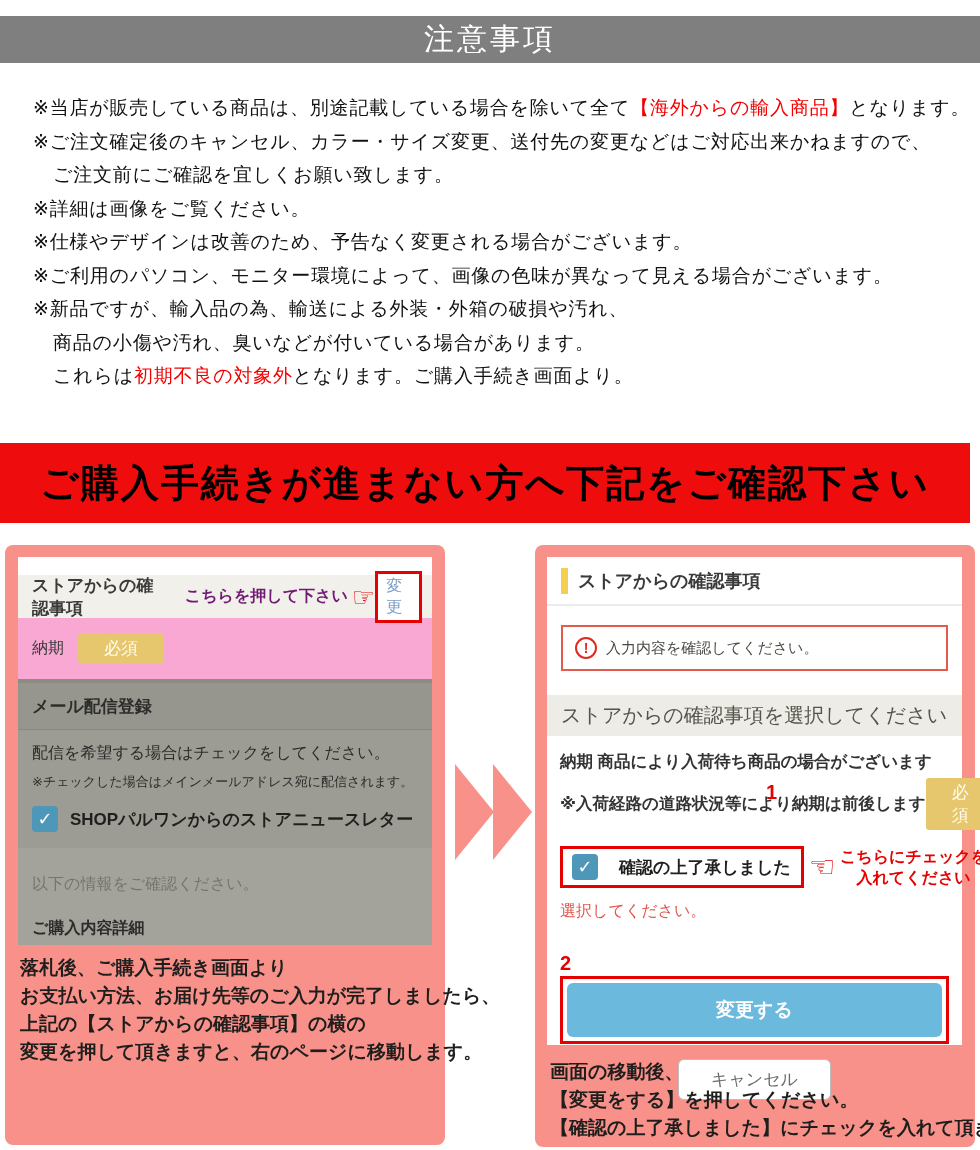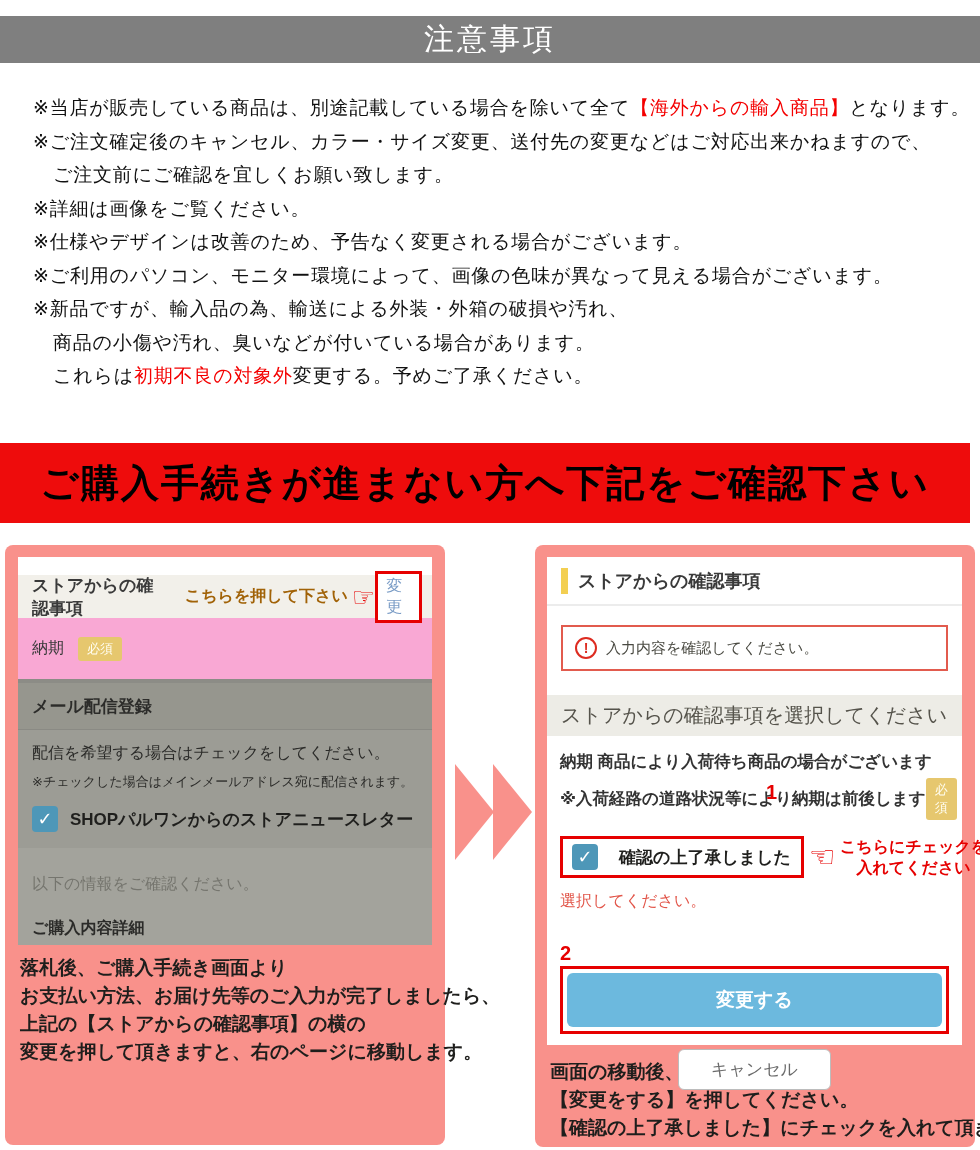--- a/index.html
+++ b/index.html
@@ -36,27 +36,27 @@
     border-top:48px solid transparent; border-bottom:48px solid transparent;
     border-left:39px solid #f9918b; }
   .tri.t1 { left:0; } .tri.t2 { left:38px; }
 
   
   .card-left { position:absolute; left:13px; top:12px; width:414px; height:388px;
     background:#fff; overflow:hidden; }
   .lm-headband { margin-top:18px; height:43px; background:#f2f0ea;
     display:flex; align-items:center; padding:0 10px 0 14px; }
   .lm-title { font-size:17px; font-weight:bold; color:#3a3a3a; }
-  .lm-hint { font-size:16px; font-weight:bold; color:#a16207; margin-left:19px; white-space:nowrap; }
+  .lm-hint { font-size:16px; font-weight:bold; color:#701a75; margin-left:19px; white-space:nowrap; }
   .hand-right { font-size:26px; color:#e60000; margin-left:4px; line-height:1; }
   .lm-change { margin-left:auto; border:3px solid #e60000; background:#fff;
     color:#7a9cc6; font-size:16px; padding:2px 8px; cursor:pointer; }
   .lm-noukirow { height:61px; display:flex; align-items:center; padding-left:14px; background:#f9a8d4; }
   .lbl-dark { font-size:16px; color:#3a3a3a; }
-  .badge-req { background:#e6c76e; color:#fffdf0; font-size:13px; padding:3px 9px;
+  .badge-req { background:#e6c76e; color:#fffdf0; font-size:17px; padding:3px 26px;
     border-radius:3px; margin-left:14px; }
   .lm-gray { background:#9c9c95; border-top:4px solid #8c8c86; height:278px; }
   .lm-mailhead { height:47px; background:#96968e; display:flex; align-items:center;
     padding-left:14px; font-size:17px; font-weight:bold; color:#2c2c2a;
     border-bottom:1px solid #8a8a84; }
   .lm-graybody { padding:13px 14px 0; }
   .lm-line1 { font-size:16px; color:#2b2b29; }
   .lm-line2 { font-size:13px; color:#2b2b29; margin-top:9px; }
   .chk-row { display:flex; align-items:center; margin-top:15px; }
   .chk-box { width:26px; height:26px; background:#4e97b8; border-radius:4px;
@@ -118,21 +118,21 @@
 
   <div class="notices">
     <div class="notice-line"><span>※当店が販売している商品は、別途記載している場合を除いて全て</span><span class="red-seg">【海外からの輸入商品】</span><span>となります。</span></div>
     <div class="notice-line"><span>※ご注文確定後のキャンセル、カラー・サイズ変更、送付先の変更などはご対応出来かねますので、</span></div>
     <div class="notice-line indent"><span>ご注文前にご確認を宜しくお願い致します。</span></div>
     <div class="notice-line"><span>※詳細は画像をご覧ください。</span></div>
     <div class="notice-line"><span>※仕様やデザインは改善のため、予告なく変更される場合がございます。</span></div>
     <div class="notice-line"><span>※ご利用のパソコン、モニター環境によって、画像の色味が異なって見える場合がございます。</span></div>
     <div class="notice-line"><span>※新品ですが、輸入品の為、輸送による外装・外箱の破損や汚れ、</span></div>
     <div class="notice-line indent"><span>商品の小傷や汚れ、臭いなどが付いている場合があります。</span></div>
-    <div class="notice-line indent"><span>これらは</span><span class="red-seg">初期不良の対象外</span><span>変更する。予めご了承ください。</span></div>
+    <div class="notice-line indent"><span>これらは</span><span class="red-seg">初期不良の対象外</span><span>となります。ご購入手続き画面より。</span></div>
   </div>
 
   <div class="red-banner">
     <span>ご購入手続きが進まない方へ下記をご確認下さい</span>
   </div>
 
   <div class="fast-forward">
     <div class="tri t1"></div>
     <div class="tri t2"></div>
   </div>

